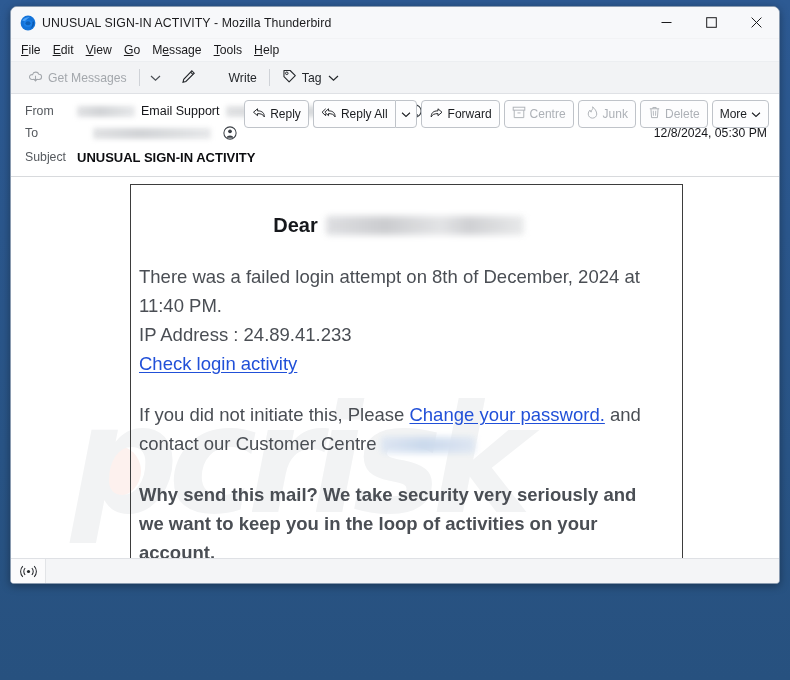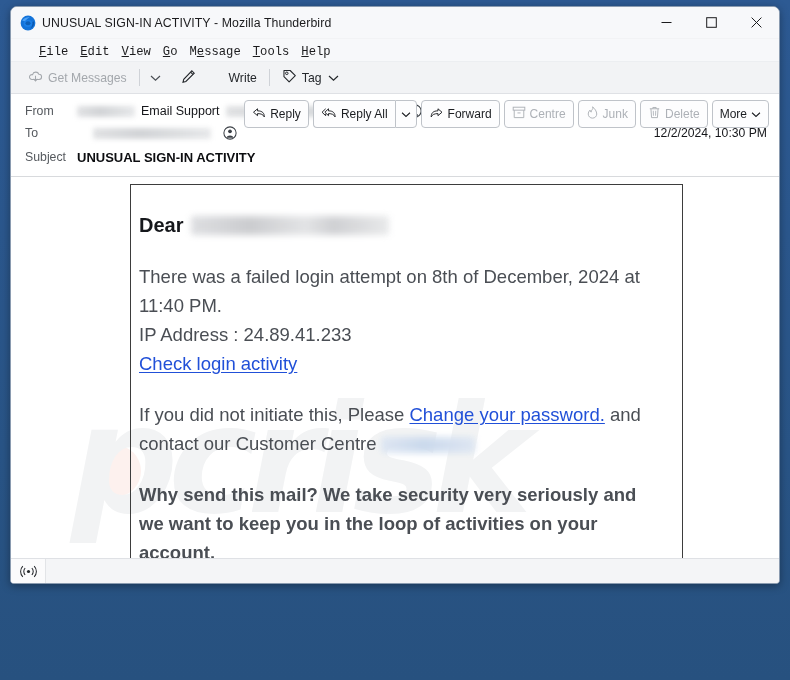--- a/index.html
+++ b/index.html
@@ -61,25 +61,24 @@
     width: 45px; height: 30px;
     display: flex; align-items: center; justify-content: center;
     flex: 0 0 auto;
   }
 
   
   #menubar {
     height: 22px;
     background: #f7f8fa;
     display: flex;
-    align-items: flex-end;
-    padding-left: 22px;
+    align-items: center;
+    padding-left: 4px;
     flex: 0 0 auto;
     border-bottom: 1px solid #eceef1;
-    font-family: Liberation Mono, monospace;
   }
   .menu-item {
     font-size: 12.2px;
     color: #1b1b1d;
     padding: 2px 6px;
     white-space: nowrap;
   }
   .menu-item u { text-underline-offset: 1px; }
 
   
@@ -246,20 +245,21 @@
     border: 1px solid #3d3d3d;
     background: transparent;
     box-sizing: border-box;
     padding: 26px 24px 0 8px;
   }
   .body-txt {
     font-family: "Liberation Sans", sans-serif;
     font-size: 18.5px;
     line-height: 29px;
     color: #4a4e54;
+    justify-content: center;
   }
   .body-txt.dear {
     font-weight: bold;
     font-size: 20px;
     color: #16181c;
     margin-bottom: 22px;
     display: flex;
     align-items: center;
     gap: 8px;
   }
@@ -506,21 +506,21 @@
         <span class="abtn">
           <span>More</span>
           <span>
             <svg width="10" height="7" viewBox="0 0 11 8">
                 <path d="M1 2 L5.5 6.2 L10 2" fill="none" stroke="#1b1d21" stroke-width="1.2"></path>
               </svg>
           </span>
         </span>
       </div>
 
-      <div id="hdr-date">12/2/2024, 10:30 PM</div>
+      <div id="hdr-date">12/8/2024, 05:30 PM</div>
     </div>
 
     <div id="msgbody">
 
       <div id="watermark">
         <div id="wm-dot"></div>
         <div id="wm-top">pcrisk</div>
 
       </div>
 

